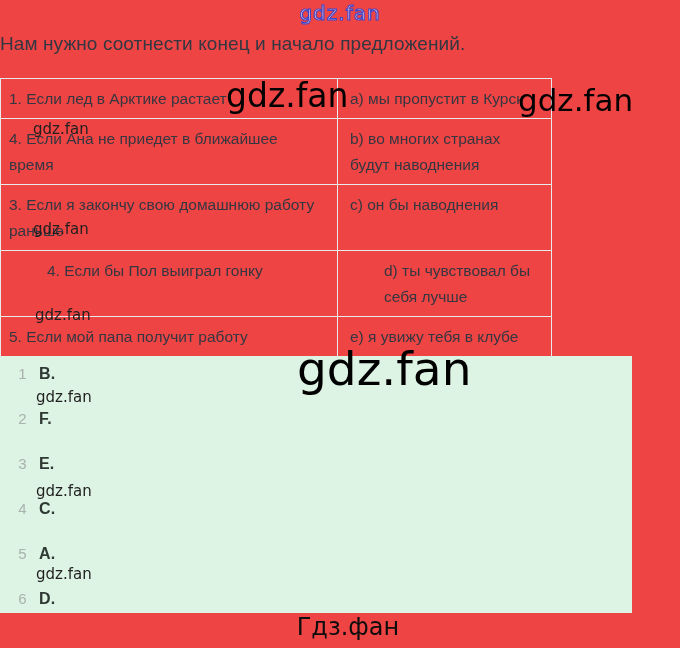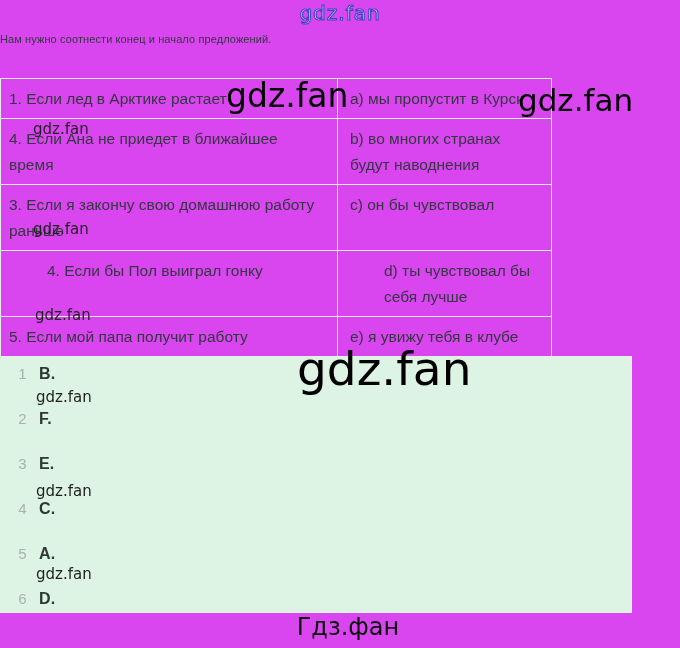--- a/index.html
+++ b/index.html
@@ -1,19 +1,19 @@
 <!DOCTYPE html>
 <html><head>
 <meta charset="utf-8">
 <style>
   html,body{margin:0;padding:0;background:#ffffff;}
   body{width:680px;height:648px;font-family:"Liberation Sans",sans-serif;}
-  .page{position:relative;width:680px;height:648px;overflow:hidden;background:#d946ef;}
+  .page{position:relative;width:680px;height:648px;overflow:hidden;background:#ef4444;}
 
-  .heading{position:absolute;top:33px;left:0;font-size:11px;font-weight:500;color:#343741;letter-spacing:.1px;}
+  .heading{position:absolute;top:33px;left:0;font-size:19px;font-weight:500;color:#343741;letter-spacing:.1px;}
 
   table.match{position:absolute;top:78px;left:0;width:552px;border-collapse:collapse;table-layout:fixed;}
   table.match td{border:1px solid #e8e9eb;vertical-align:top;padding:7px 12px 6px 8px;
     font-size:15.5px;line-height:26px;color:#343741;font-weight:500;}
   table.match td.right-cell{padding-left:12px;}
   table.match col.c1{width:337px;}
   table.match tr:nth-child(1) td{height:26px;}
   table.match tr:nth-child(2) td{height:51px;}
   table.match tr:nth-child(3) td{height:51px;}
   table.match tr:nth-child(4) td{height:28px;padding-left:46px;}
@@ -62,21 +62,21 @@
       <tr>
         <td>1. Если лед в Арктике растает</td>
         <td class="right-cell">a) мы пропустит в Курск</td>
       </tr>
       <tr>
         <td>4. Если Ана не приедет в ближайшее время</td>
         <td class="right-cell">b) во многих странах будут наводнения</td>
       </tr>
       <tr>
         <td>3. Если я закончу свою домашнюю работу раньше</td>
-        <td class="right-cell">c) он бы чувствовал</td>
+        <td class="right-cell">c) он бы наводнения</td>
       </tr>
       <tr>
         <td>4. Если бы Пол выиграл гонку</td>
         <td class="right-cell">d) ты чувствовал бы себя лучше</td>
       </tr>
       <tr>
         <td>5. Если мой папа получит работу</td>
         <td class="right-cell">e) я увижу тебя в клубе</td>
       </tr>
     </tbody>

